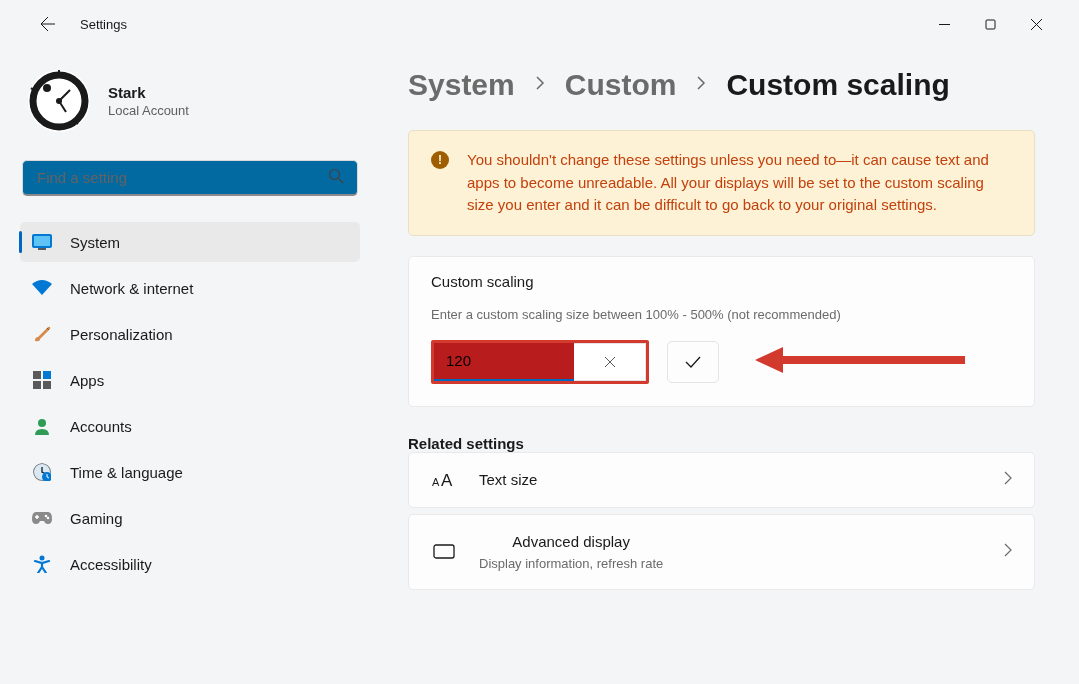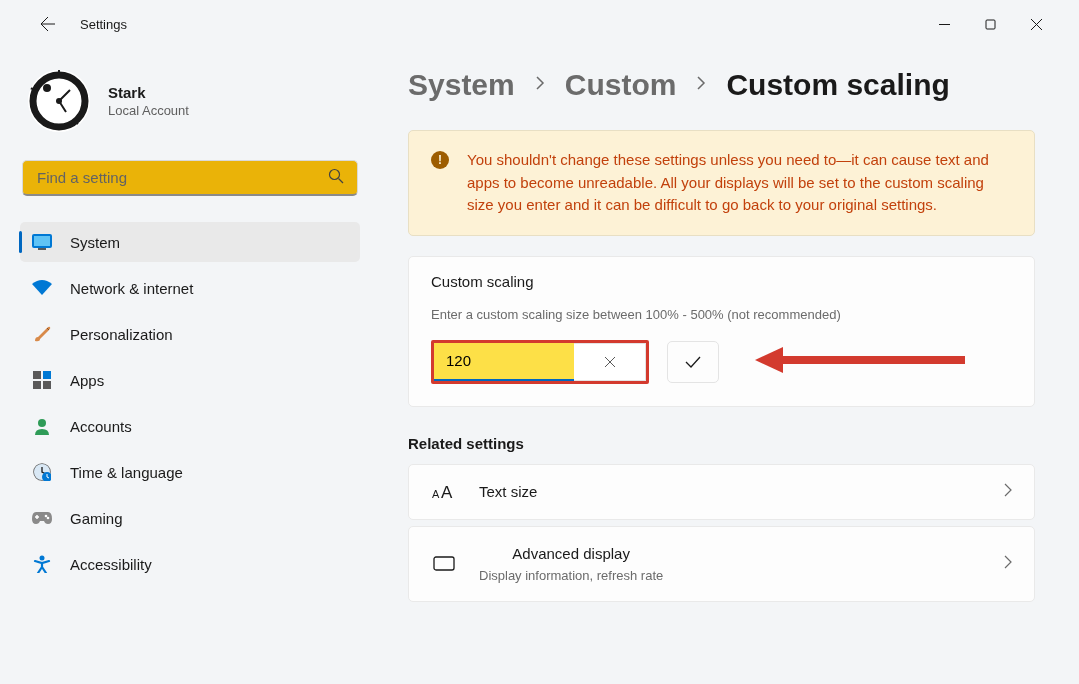--- a/index.html
+++ b/index.html
@@ -19,21 +19,21 @@
   .main { flex: 1; padding: 20px 44px 0 36px; }
   
   
   .user-block { display: flex; align-items: center; gap: 18px; padding: 10px 8px 22px 8px; cursor: pointer; }
   .avatar { width: 62px; height: 62px; border-radius: 50%; background: #fff; display: flex; align-items: center; justify-content: center; overflow: hidden; }
   .user-name { font-size: 15px; font-weight: 600; color: #1a1a1a; }
   .user-sub { font-size: 13px; color: #5f5f5f; margin-top: 2px; }
   
   
   .search-wrap { position: relative; margin: 0 2px 20px 2px; }
-  .search-input { width: 100%; height: 36px; border: 1px solid #d9d9d9; border-bottom: 2px solid #8a8a8a; border-radius: 5px; background: #eab308; padding: 0 44px 0 14px; font-size: 15px; outline: none; }
+  .search-input { width: 100%; height: 36px; border: 1px solid #d9d9d9; border-bottom: 2px solid #8a8a8a; border-radius: 5px; background: #0369a1; padding: 0 44px 0 14px; font-size: 15px; outline: none; }
   .search-input::placeholder { color: #636363; }
   .search-icon { position: absolute; right: 14px; top: 50%; transform: translateY(-50%); pointer-events: none; }
   
   
   .nav-item { display: flex; align-items: center; gap: 18px; height: 40px; padding: 0 10px 0 12px; border-radius: 5px; cursor: pointer; font-size: 15px; color: #1a1a1a; position: relative; }
   .nav-item.active { background: #e9e9e9; }
   .nav-item.active::before { content: ""; position: absolute; left: -1px; top: 9px; bottom: 9px; width: 3px; background: #0067c0; border-radius: 3px; }
   .nav-icon { width: 20px; height: 20px; display: flex; align-items: center; justify-content: center; flex-shrink: 0; }
   
   
@@ -46,27 +46,27 @@
   .warning-box { background: #fdf2d6; border: 1px solid #e8dfc4; border-radius: 5px; padding: 18px 22px; display: flex; gap: 18px; align-items: flex-start; margin-bottom: 20px; }
   .warning-icon { width: 18px; height: 18px; border-radius: 50%; background: #9d5d00; color: #fdf2d6; display: flex; align-items: center; justify-content: center; font-size: 12px; font-weight: bold; flex-shrink: 0; margin-top: 2px; }
   .warning-text { font-size: 15px; line-height: 1.5; color: #c2410c; }
   
   
   .scaling-card { background: #fdfdfd; border: 1px solid #e9e9e9; border-radius: 5px; padding: 16px 22px 22px 22px; margin-bottom: 28px; }
   .scaling-title { font-size: 15px; color: #1a1a1a; }
   .scaling-sub { font-size: 13px; color: #6b6b6b; margin-top: 17px; margin-bottom: 18px; }
   .scaling-row { display: flex; gap: 18px; align-items: center; }
   .input-group { display: flex; border: 3px solid #d33a2e; border-radius: 2px; }
-  .scaling-input { width: 140px; height: 38px; border: none; border-bottom: 2px solid #0067c0; background: #fde047; padding: 0 12px; font-size: 15px; outline: none; }
+  .scaling-input { width: 140px; height: 38px; border: none; border-bottom: 2px solid #0067c0; background: #b91c1c; padding: 0 12px; font-size: 15px; outline: none; }
   .clear-btn { width: 72px; height: 38px; border: 1px solid #e4e4e4; border-left: none; background: #fff; display: flex; align-items: center; justify-content: center; cursor: pointer; }
   .confirm-btn { width: 52px; height: 42px; border: 1px solid #e4e4e4; background: #fdfdfd; border-radius: 5px; display: flex; align-items: center; justify-content: center; cursor: pointer; }
   .arrow-annotation { margin-left: 18px; }
   
   
-  .related-title { font-size: 15px; font-weight: 600; color: #1a1a1a; margin-bottom: 12px; }
+  .related-title { font-size: 15px; font-weight: 600; color: #1a1a1a; margin-bottom: 0; }
   .related-item { background: #fdfdfd; border: 1px solid #e9e9e9; border-radius: 5px; padding: 18px 22px; display: flex; align-items: center; gap: 22px; cursor: pointer; margin-bottom: 6px; }
   .related-icon { width: 26px; display: flex; align-items: center; justify-content: center; flex-shrink: 0; }
   .related-label { font-size: 15px; color: #1a1a1a; text-align: center; }
   .related-sub { font-size: 13px; color: #6b6b6b; margin-top: 6px; }
   .chevron { margin-left: auto; color: #6b6b6b; }
 </style>
 </head>
 <body>
 
 <div class="titlebar">

